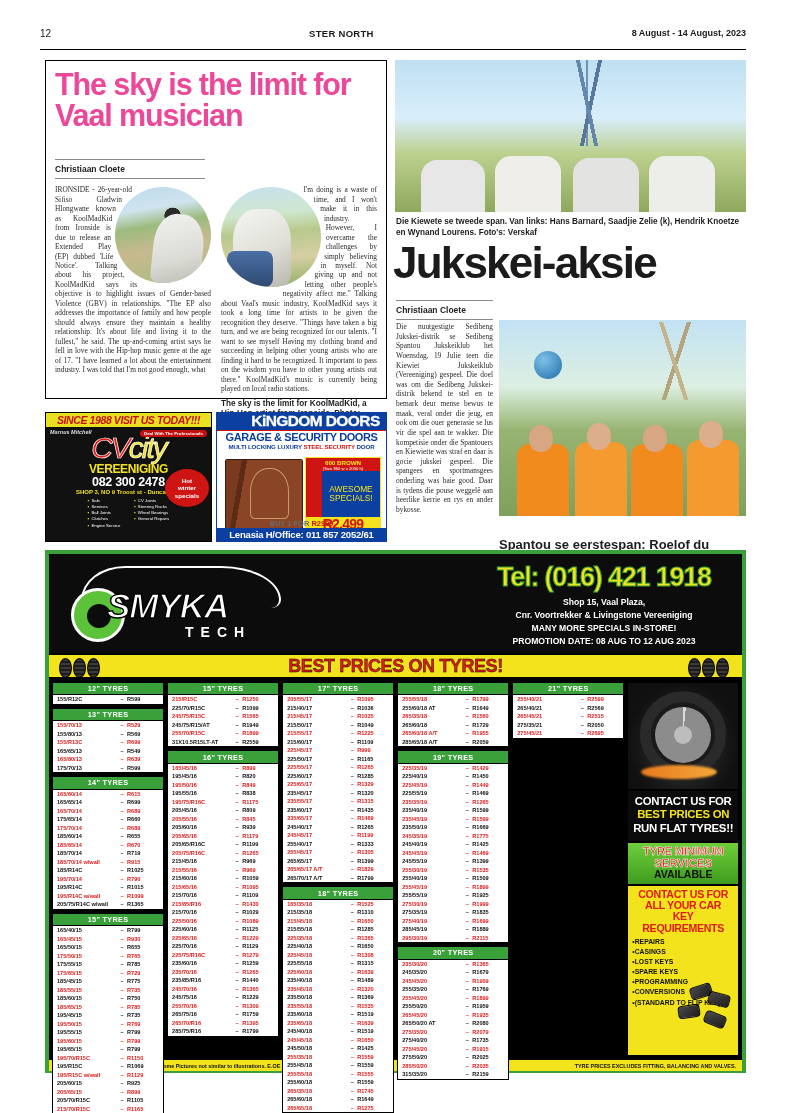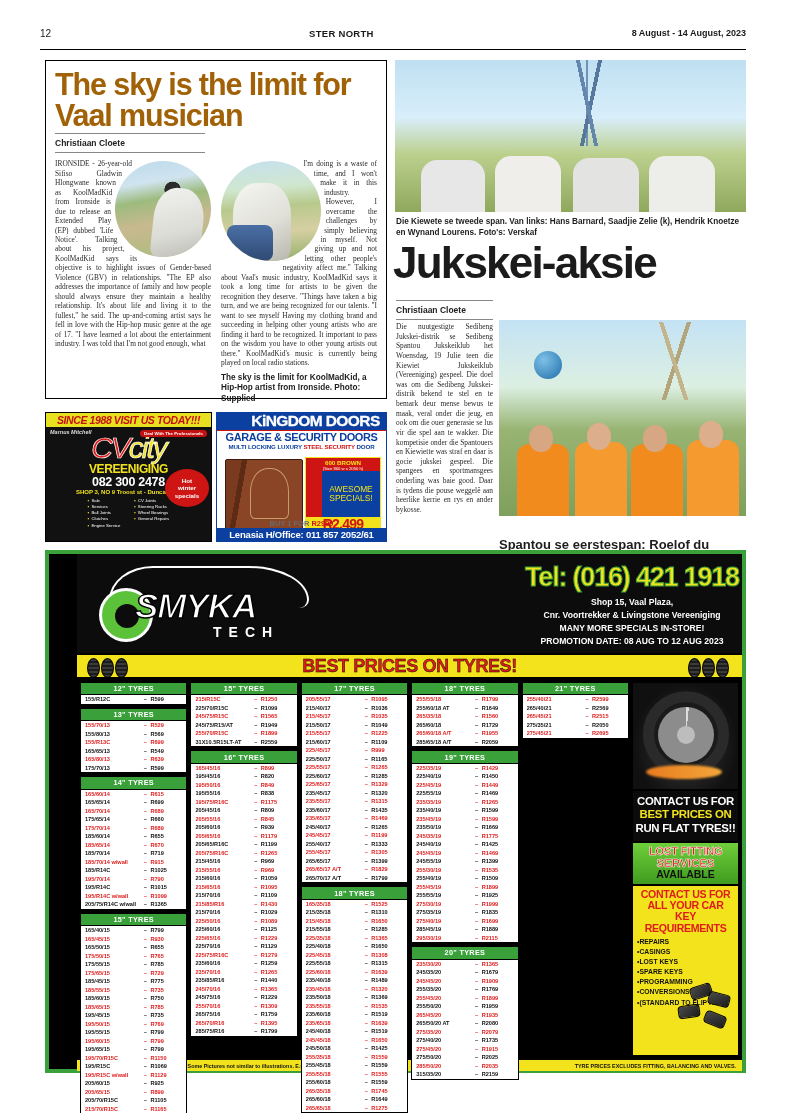--- a/index.html
+++ b/index.html
@@ -23,21 +23,21 @@
   .masthead .pub-name { font-size: 9.5px; letter-spacing: 0.3px; }
   .masthead .pub-date { font-size: 9px; }
 
   
   .art1 {
     position: absolute; left: 45px; top: 60px; width: 342px; height: 339px;
     border: 1.5px solid #000; padding: 8px 9px 6px 9px; background: #fff;
   }
   .art1 h1 {
     font-size: 30.5px; line-height: 1.02; font-weight: bold; letter-spacing: -1.1px;
-    color: #a16207; margin-bottom: 2px;
+    color: #ec4899; margin-bottom: 28px;
   }
   .byline-wrap { width: 150px; margin-bottom: 6px; }
   .byline {
     border-top: 1px solid #888; border-bottom: 1px solid #888;
     padding: 4px 0 4px 0; font-size: 8.5px; font-weight: bold; color: #222;
   }
   .cols { display: flex; gap: 10px; }
   .col { width: 156px; font-family: "Liberation Serif", serif; font-size: 7.4px;
          line-height: 1.28; color: #2a2a2a; text-align: justify; }
   .col p { margin-bottom: 0px; }
@@ -200,21 +200,21 @@
   .kd-buy { position:absolute; left:0; bottom:13px; width:100%; text-align:center; font-size:7.5px; font-weight:bold; color:#6a6a6a;}
   .kd-buy .red { color:#cf1414; }
   .kd-foot {
     position: absolute; left:0; bottom: 0; width: 100%; background:#0b3fa0; color:#fff;
     text-align:center; font-size: 9.5px; font-weight: bold; padding: 1px 0; letter-spacing:-0.2px;
   }
 
   
   .ad-tyre {
     position: absolute; left: 45px; top: 550px; width: 701px; height: 523px;
-    border: 4px solid #3aa03a; background: #000; padding-left: 28px;
+    border: 4px solid #3aa03a; background: #000;
   }
   .tyre-head { position: relative; height: 99px; background: #0c0c0c; }
   .smyka-logo { position: absolute; left: 14px; top: 10px; width: 230px; height: 80px; }
   .smyka-car {
     position: absolute; left: 18px; top: 2px; width: 200px; height: 42px;
     border: 2.2px solid #fff; border-radius: 44px 60px 10px 10px/34px 34px 8px 8px;
     border-bottom: none;
   }
   .smyka-wheel {
     position: absolute; left: 8px; top: 24px; width: 54px; height: 54px; border-radius: 50%;
@@ -1374,21 +1374,21 @@
             <div class="ring"></div>
             <div class="rim"></div>
             <div class="flame"></div>
           </div>
           <div class="promo-contact">
             <div class="w">CONTACT US FOR</div>
             <div class="y">BEST PRICES ON</div>
             <div class="w">RUN FLAT TYRES!!</div>
           </div>
           <div class="promo-fit">
-            <div class="l1">LOST FITTING</div>
+            <div class="l1">TYRE MINIMUM</div>
             <div class="l2">SERVICES</div>
             <div class="l3">AVAILABLE</div>
           </div>
           <div class="promo-keys" style="position: relative;">
             <div class="kt">CONTACT US FOR<br>ALL YOUR CAR<br>KEY REQUIREMENTS</div>
             <ul>
               <li>REPAIRS</li>
               <li>CASINGS</li>
               <li>LOST KEYS</li>
               <li>SPARE KEYS</li>

